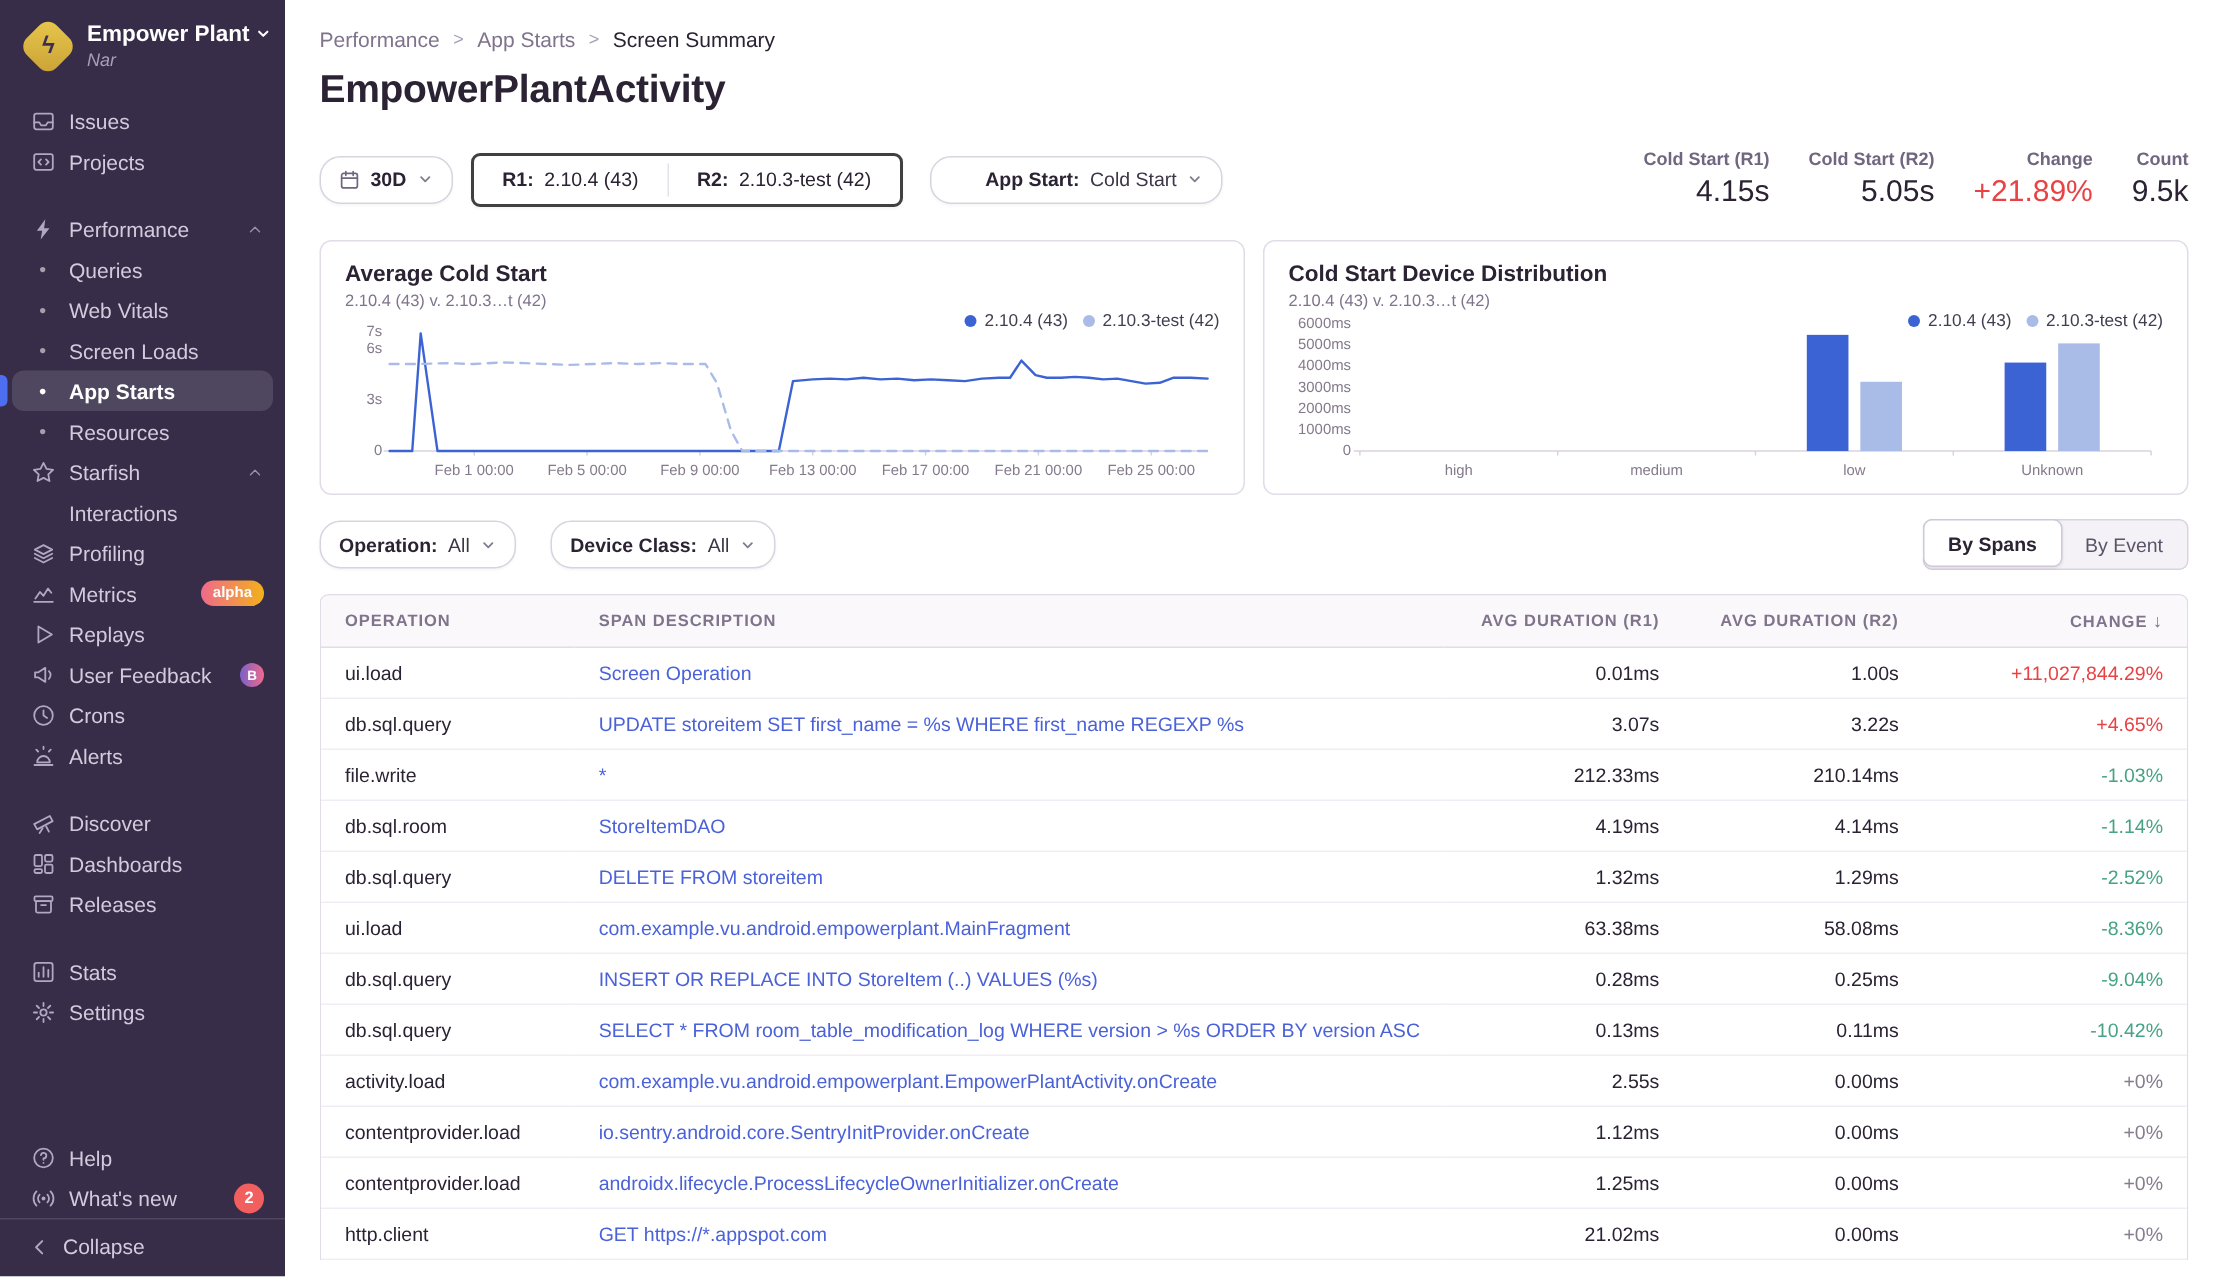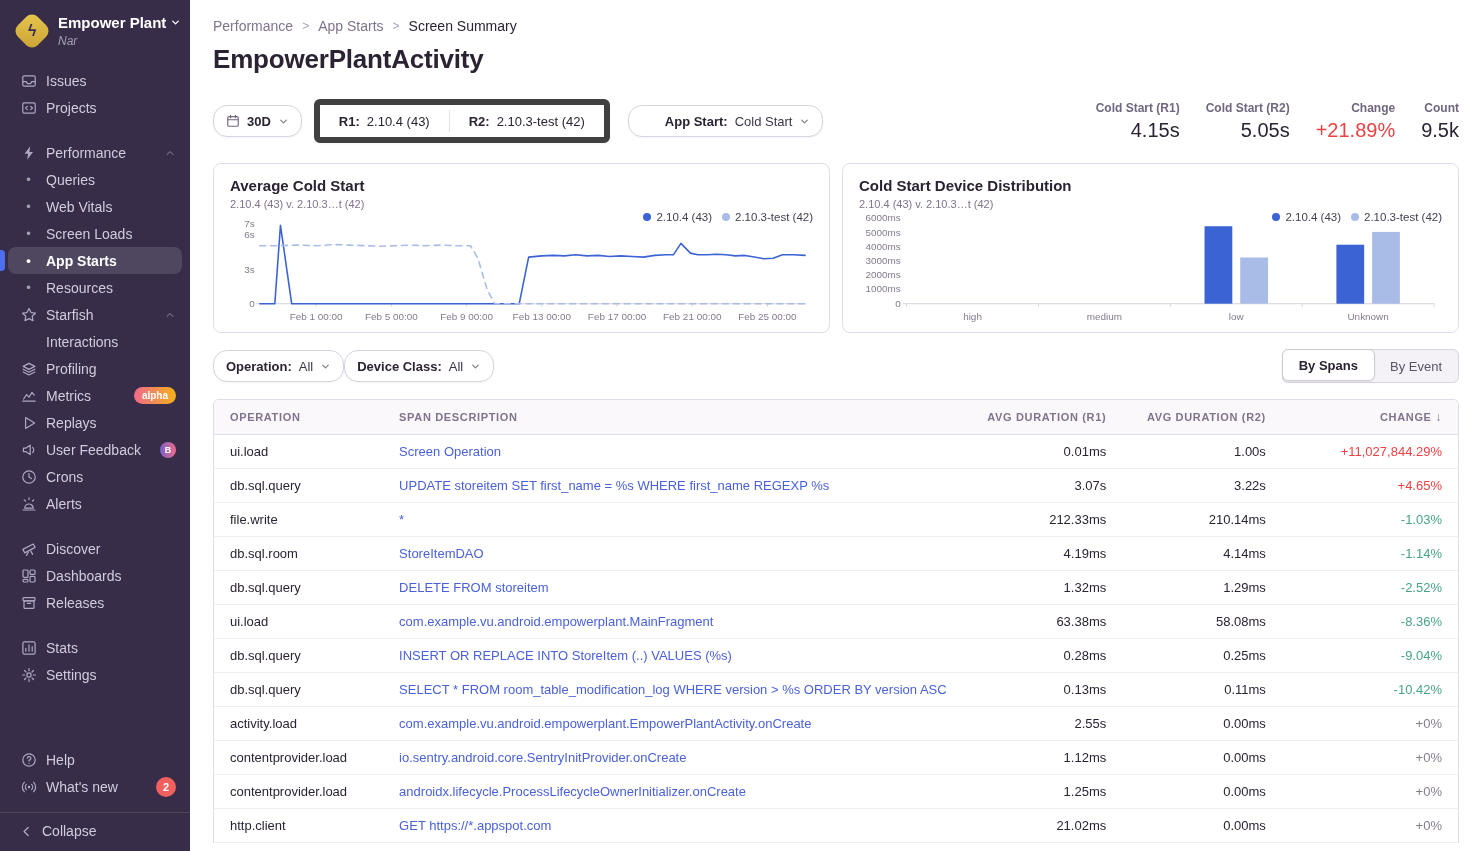--- a/index.html
+++ b/index.html
@@ -24,60 +24,60 @@
   .nav-item .nchevron svg { width:12px; height:12px; }
   .nav-item.active { background:rgba(250,246,255,.13); margin:0 8px; padding:0 6px 0 12px; border-radius:8px; color:#fff; font-weight:bold; }
   .nav-item.active .nicon.bullet { color:#fff; }
   .nav-item.active::before { content:""; position:absolute; left:-8px; top:3px; bottom:3px; width:5px; border-radius:0 4px 4px 0; background:#4e6ef2; }
   .badge { margin-left:auto; font-size:10px; font-weight:bold; color:#fff; border-radius:20px; display:flex; align-items:center; justify-content:center; }
   .badge-alpha { background:linear-gradient(90deg,#ef6a8b,#f3b01b); padding:3px 8px; }
   .badge-beta { width:16px; height:16px; border-radius:50%; background:linear-gradient(90deg,#7b60c9,#ef6a8b); font-size:9px; }
   .badge-count { width:20px; height:20px; border-radius:50%; background:#f15f5f; font-size:11px; }
   .side-footer { padding-bottom:0; }
   .side-footer .nav-item { height:27px; }
-  .collapse-row { border-top:1px solid rgba(255,255,255,.12); margin-top:12px; padding:10px 14px 12px 20px; display:flex; align-items:center; gap:9px; font-size:14px; cursor:pointer; color:#d2cbdd; }
+  .collapse-row { border-top:1px solid rgba(255,255,255,.12); padding:10px 14px 12px 20px; display:flex; align-items:center; gap:9px; font-size:14px; cursor:pointer; color:#d2cbdd; }
   .collapse-row svg { width:13px; height:13px; color:#b0a7c2; }
 
   
   .main { flex:1; padding:18px 25px 0 23px; position:relative; }
   .breadcrumbs { display:flex; align-items:center; gap:9px; font-size:14px; color:#80738c; }
   .breadcrumbs .crumb { cursor:pointer; }
   .breadcrumbs .crumb.last { color:#2b2233; }
   .breadcrumbs .sep { color:#a79fb8; font-size:12px; }
   .page-title { font-size:26px; font-weight:bold; color:#2b2233; margin-top:10px; letter-spacing:-.2px; }
 
   .filter-row { display:flex; align-items:center; gap:12px; margin-top:24px; }
   .btn { height:32px; background:#fff; border:1px solid #d9d3e0; border-radius:14px; display:inline-flex; align-items:center; gap:7px; padding:0 12px; font-size:13px; color:#2b2233; cursor:pointer; box-shadow:0 1px 2px rgba(43,34,51,.05); white-space:nowrap; }
   .btn b { font-weight:bold; }
   .btn .val { color:#3d3648; }
   .btn .bicon { display:flex; color:#71667f; }
   .btn .bicon svg { width:14px; height:14px; }
   .btn .chev { display:flex; color:#857d8e; }
   .btn .chev svg { width:11px; height:11px; }
-  .btn-group { display:inline-flex; align-items:stretch; background:#fff; border:6px solid #404040; border-radius:6px; box-shadow:0 1px 2px rgba(43,34,51,.05); }
+  .btn-group { display:inline-flex; align-items:stretch; background:#fff; border:2px solid #404040; border-radius:6px; box-shadow:0 1px 2px rgba(43,34,51,.05); }
   .btn-group .seg-btn { display:inline-flex; align-items:center; gap:7px; padding:0 12px; height:32px; font-size:13px; cursor:pointer; }
   .btn-group .divider { width:1px; background:#e6e0ec; margin:5px 0; }
   .app-start-btn { margin-left:6px;padding-left:36px; }
 
   .stats { margin-left:auto; display:flex; gap:26px; }
   .stat { text-align:right; }
   .stat .s-label { font-size:12px; font-weight:bold; color:#71667f; }
   .stat .s-value { font-size:20px; margin-top:4px; color:#2b2233; }
   .stat .s-value.bad { color:#ea4244; }
 
   .charts-row { display:flex; gap:12px; margin-top:20px; }
   .chart-card { flex:1; border:1px solid #e2dce9; border-radius:8px; padding:13px 16px 6px; position:relative; height:170px; overflow:hidden; }
   .chart-title { font-size:15px; font-weight:bold; color:#2b2233; }
   .chart-sub { font-size:11px; color:#80738c; margin-top:4px; }
   .legend { position:absolute; right:16px; top:47px; display:flex; gap:10px; font-size:11.5px; color:#433d4f; }
   .legend-item { display:flex; align-items:center; gap:5px; }
   .legend .dot { width:8px; height:8px; border-radius:50%; display:inline-block; }
   .chart-svg { width:100%; height:112px; margin-top:2px; display:block; }
 
-  .row2 { display:flex; align-items:center; gap:0; margin-top:16px; }
+  .row2 { display:flex; align-items:center; gap:23px; margin-top:16px; }
   .seg-toggle { margin-left:auto; display:flex; background:#f5f2f7; border:1px solid #d9d3e0; border-radius:6px; }
   .seg-toggle .seg { height:32px; padding:0 16px; display:flex; align-items:center; font-size:13px; color:#5c5368; cursor:pointer; }
   .seg-toggle .seg.active { background:#fff; border:1px solid #cfc8d6; border-radius:6px; margin:-1px; font-weight:bold; color:#2b2233; box-shadow:0 1px 2px rgba(43,34,51,.08); }
 
   .spans-table { width:100%; border-collapse:separate; border-spacing:0; margin-top:16px; border:1px solid #e2dce9; border-bottom:none; border-radius:6px 6px 0 0; overflow:hidden; }
   .spans-table th { background:#faf8fb; font-size:11px; font-weight:bold; letter-spacing:.06em; color:#80738c; text-align:left; padding:10px 16px; border-bottom:1px solid #e2dce9; cursor:pointer; white-space:nowrap; }
   .spans-table th.r, .spans-table td.c-num { text-align:right; }
   .spans-table td { font-size:13px; padding:9px 16px; border-bottom:1px solid #f1edf4; white-space:nowrap; }
   .spans-table td.c-op { width:170px; color:#2b2233; }
   .spans-table td.c-num { width:160px; font-variant-numeric:tabular-nums; }

